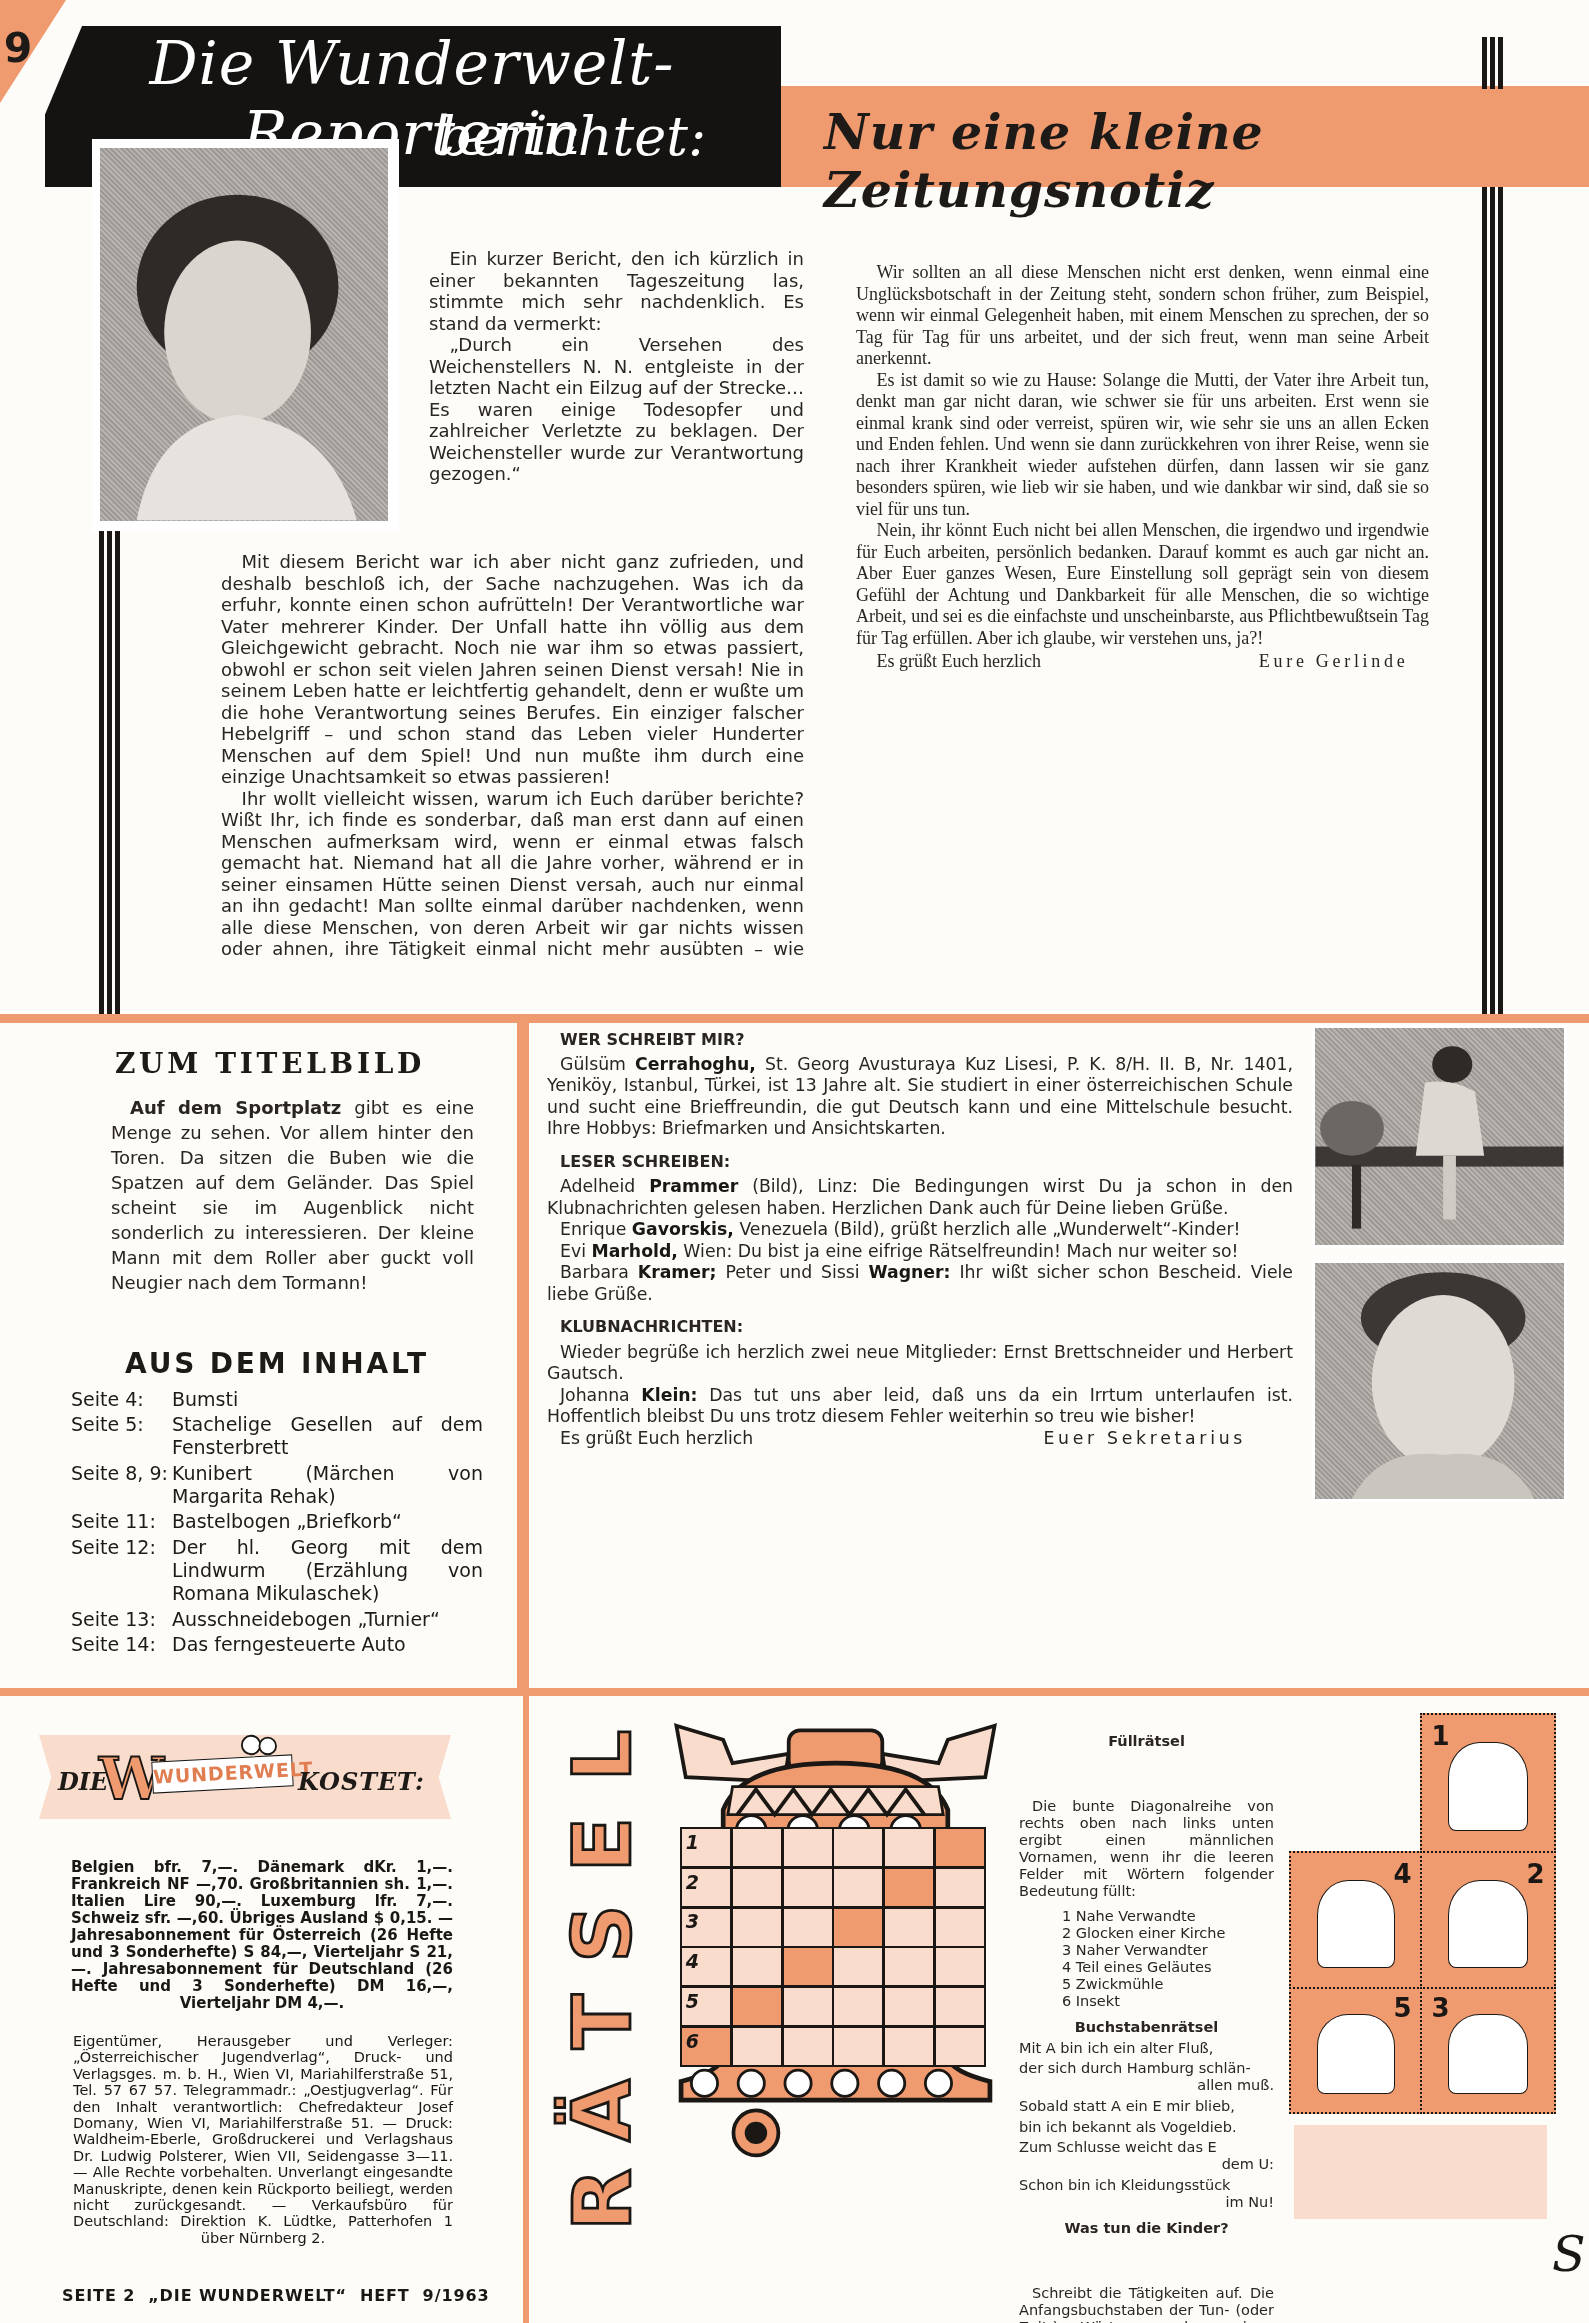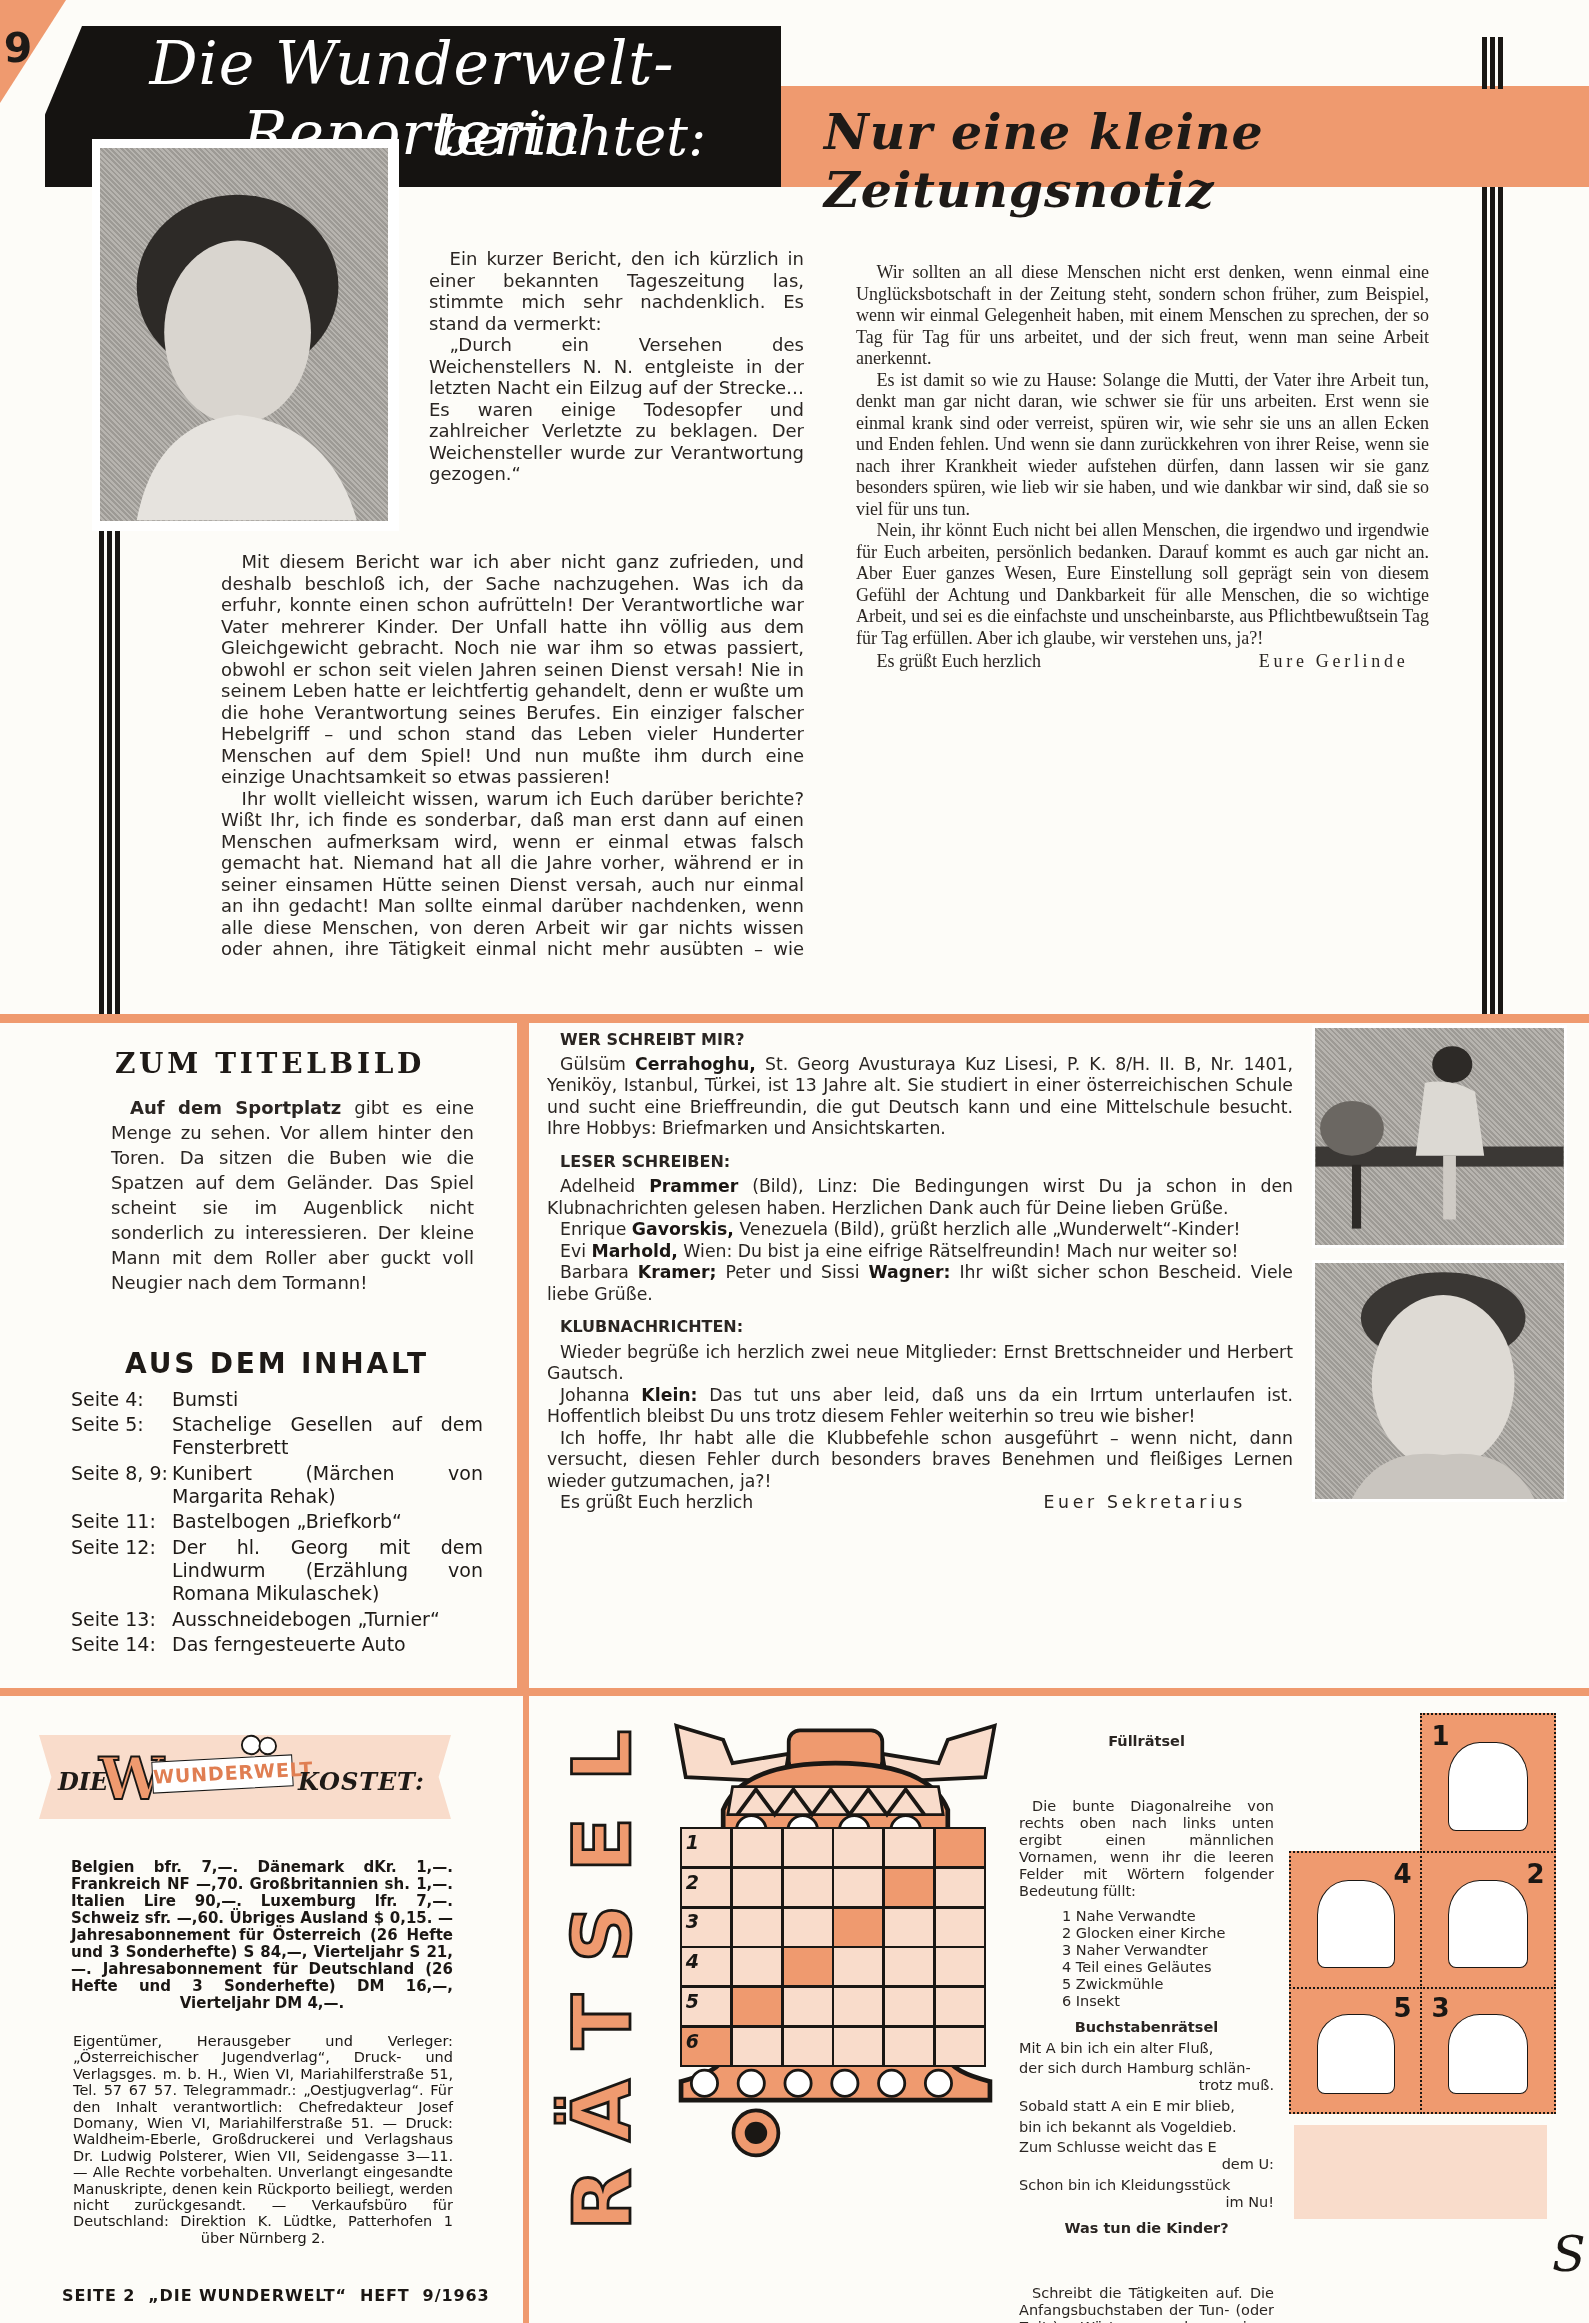--- a/index.html
+++ b/index.html
@@ -195,21 +195,20 @@
   <h3>WER SCHREIBT MIR?</h3>
   <p><span>Gülsüm </span><b>Cerrahoghu,</b><span> St. Georg Avusturaya Kuz Lisesi, P. K. 8/H. II. B, Nr. 1401, Yeniköy, Istanbul, Türkei, ist 13 Jahre alt. Sie studiert in einer österreichischen Schule und sucht eine Brieffreundin, die gut Deutsch kann und eine Mittelschule besucht. Ihre Hobbys: Briefmarken und Ansichtskarten.</span></p>
   <h3 style="margin-top:11.2px;">LESER SCHREIBEN:</h3>
   <p><span>Adelheid </span><b>Prammer</b><span> (Bild), Linz: Die Bedingungen wirst Du ja schon in den Klubnachrichten gelesen haben. Herzlichen Dank auch für Deine lieben Grüße.</span></p>
   <p><span>Enrique </span><b>Gavorskis,</b><span> Venezuela (Bild), grüßt herzlich alle „Wunderwelt“-Kinder!</span></p>
   <p><span>Evi </span><b>Marhold,</b><span> Wien: Du bist ja eine eifrige Rätselfreundin! Mach nur weiter so!</span></p>
   <p><span>Barbara </span><b>Kramer;</b><span> Peter und Sissi </span><b>Wagner:</b><span> Ihr wißt sicher schon Bescheid. Viele liebe Grüße.</span></p>
   <h3 style="margin-top:11.2px;">KLUBNACHRICHTEN:</h3>
   <p><span>Wieder begrüße ich herzlich zwei neue Mitglieder: Ernst Brettschneider und Herbert Gautsch.</span></p>
   <p><span>Johanna </span><b>Klein:</b><span> Das tut uns aber leid, daß uns da ein Irrtum unterlaufen ist. Hoffentlich bleibst Du uns trotz diesem Fehler weiterhin so treu wie bisher!</span></p>
-  <p><span>Ich hoffe, Ihr habt alle die Klubbefehle schon ausgeführt – wenn nicht, dann versucht, diesen Fehler durch besonders braves Benehmen und fleißiges Lernen wieder gutzumachen, ja?!</span></p>
   <div class="sig">
     <span>Es grüßt Euch herzlich</span>
     <span class="spaced">Euer Sekretarius</span>
   </div>
 </div>
 
 <div class="abs photo" style="left:1312px; top:1025px; width:255px; height:223px;" title="Girl reading on a bench">
   <svg width="100%" height="100%" viewBox="0 0 272 238">
     <rect x="0" y="130" width="272" height="22" fill="#3b3835"></rect>
     <rect x="40" y="150" width="10" height="70" fill="#2d2a27"></rect>
@@ -334,21 +333,21 @@
   <ol style="margin-top:7.5px;">
     <li>1 Nahe Verwandte</li>
     <li>2 Glocken einer Kirche</li>
     <li>3 Naher Verwandter</li>
     <li>4 Teil eines Geläutes</li>
     <li>5 Zwickmühle</li>
     <li>6 Insekt</li>
   </ol>
   <h4>Buchstabenrätsel</h4>
   <div class="verse"><span>Mit A bin ich ein alter Fluß,</span><span class="r"></span></div>
-  <div class="verse"><span>der sich durch Hamburg schlän-</span><span class="r">trotz muß.</span></div>
+  <div class="verse"><span>der sich durch Hamburg schlän-</span><span class="r">allen muß.</span></div>
   <div class="verse"><span>Sobald statt A ein E mir blieb,</span><span class="r"></span></div>
   <div class="verse"><span>bin ich bekannt als Vogeldieb.</span><span class="r"></span></div>
   <div class="verse"><span>Zum Schlusse weicht das E</span><span class="r">dem U:</span></div>
   <div class="verse"><span>Schon bin ich Kleidungsstück</span><span class="r">im Nu!</span></div>
   <h4>Was tun die Kinder?</h4>
   <p class="ind">Schreibt die Tätigkeiten auf. Die Anfangsbuchstaben der Tun- (oder Zeit-) Wörter ergeben einen Bubennamen.</p>
 </div>
 
 <div class="abs kids">
   <div class="kid" style="left:131px; top:0; width:136px; height:141px;">

